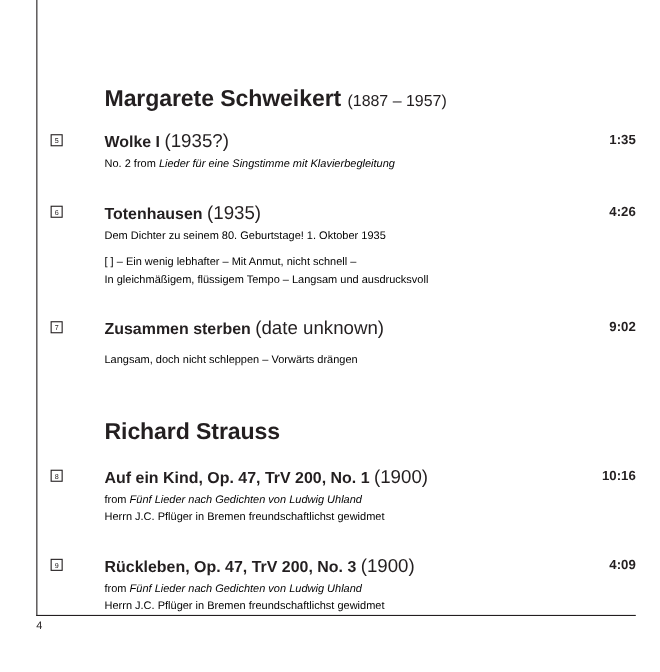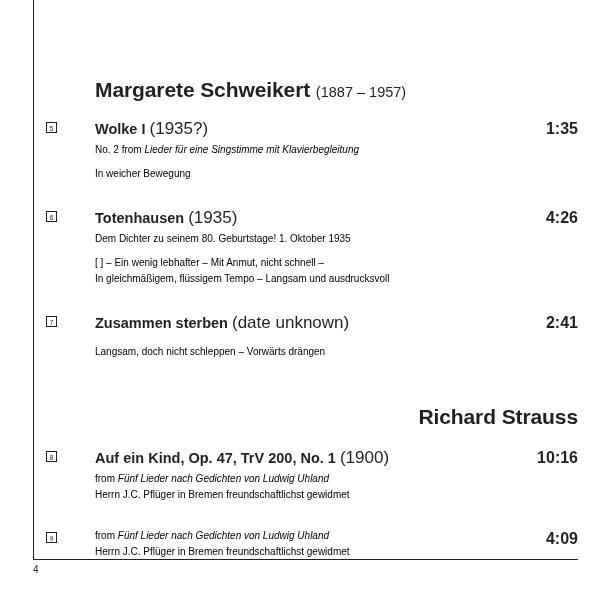--- a/index.html
+++ b/index.html
@@ -58,21 +58,21 @@
   .composer .years {
     font-size: 14.5px;
     font-weight: normal;
     letter-spacing: 0;
   }
   .composer-block {
     position: relative;
     padding-left: 62px;
   }
   .composer-block.first { margin-top: 78px; }
-  .composer-block.second { margin-top: 40px; text-align: right; }
+  .composer-block.second { margin-top: 40px; }
 
   
   .track {
     position: relative;
     padding-left: 62px;
     padding-right: 60px;
     margin-top: 17px;
   }
   .track-num {
     position: absolute;
@@ -94,21 +94,21 @@
     color: #231f20;
   }
   .title-line .year {
     font-weight: normal;
     font-size: 17px;
   }
   .duration {
     position: absolute;
     right: 0;
     top: 2px;
-    font-size: 16px;
+    font-size: 12px;
     font-weight: bold;
     color: #231f20;
     text-align: right;
     width: 56px;
   }
   .sub {
     font-size: 10px;
     line-height: 1.5;
     color: #000000;
     margin-top: 1px;
@@ -144,38 +144,37 @@
     <div class="track">
       <div class="track-num">5</div>
       <div class="duration">1:35</div>
       <div class="title-line">
         <span>Wolke I</span>
         <span class="year">(1935?)</span>
       </div>
       <div class="sub">
         <span>No. 2 from </span><i>Lieder für eine Singstimme mit Klavierbegleitung</i>
       </div>
-      <div class="sub gap">In weicher Bewegung</div>
     </div>
 
     <div class="track" style="margin-top:26px;">
       <div class="track-num">6</div>
       <div class="duration">4:26</div>
       <div class="title-line">
         <span>Totenhausen</span>
         <span class="year">(1935)</span>
       </div>
       <div class="sub">Dem Dichter zu seinem 80. Geburtstage! 1. Oktober 1935</div>
       <div class="sub gap">[  ] – Ein wenig lebhafter – Mit Anmut, nicht schnell –</div>
       <div class="sub">In gleichmäßigem, flüssigem Tempo – Langsam und ausdrucksvoll</div>
     </div>
 
     <div class="track" style="margin-top:26px;">
       <div class="track-num">7</div>
-      <div class="duration">2:41</div>
+      <div class="duration">9:02</div>
       <div class="title-line">
         <span>Zusammen sterben</span>
         <span class="year">(date unknown)</span>
       </div>
       <div class="sub gap">Langsam, doch nicht schleppen – Vorwärts drängen</div>
     </div>
 
     <div class="composer-block second" style="margin-top:46px;">
       <h1 class="composer">
         <span>Richard Strauss</span>
@@ -192,20 +191,24 @@
       </div>
       <div class="sub">
         <span>from </span><i>Fünf Lieder nach Gedichten von Ludwig Uhland</i>
       </div>
       <div class="sub">Herrn J.C. Pflüger in Bremen freundschaftlichst gewidmet</div>
     </div>
 
     <div class="track" style="margin-top:26px;">
       <div class="track-num">9</div>
       <div class="duration">4:09</div>
+      <div class="title-line">
+        <span>Rückleben, Op. 47, TrV 200, No. 3</span>
+        <span class="year">(1900)</span>
+      </div>
       <div class="sub">
         <span>from </span><i>Fünf Lieder nach Gedichten von Ludwig Uhland</i>
       </div>
       <div class="sub">Herrn J.C. Pflüger in Bremen freundschaftlichst gewidmet</div>
 
     </div>
 
   </div>
 
   <div class="folio">4</div>

